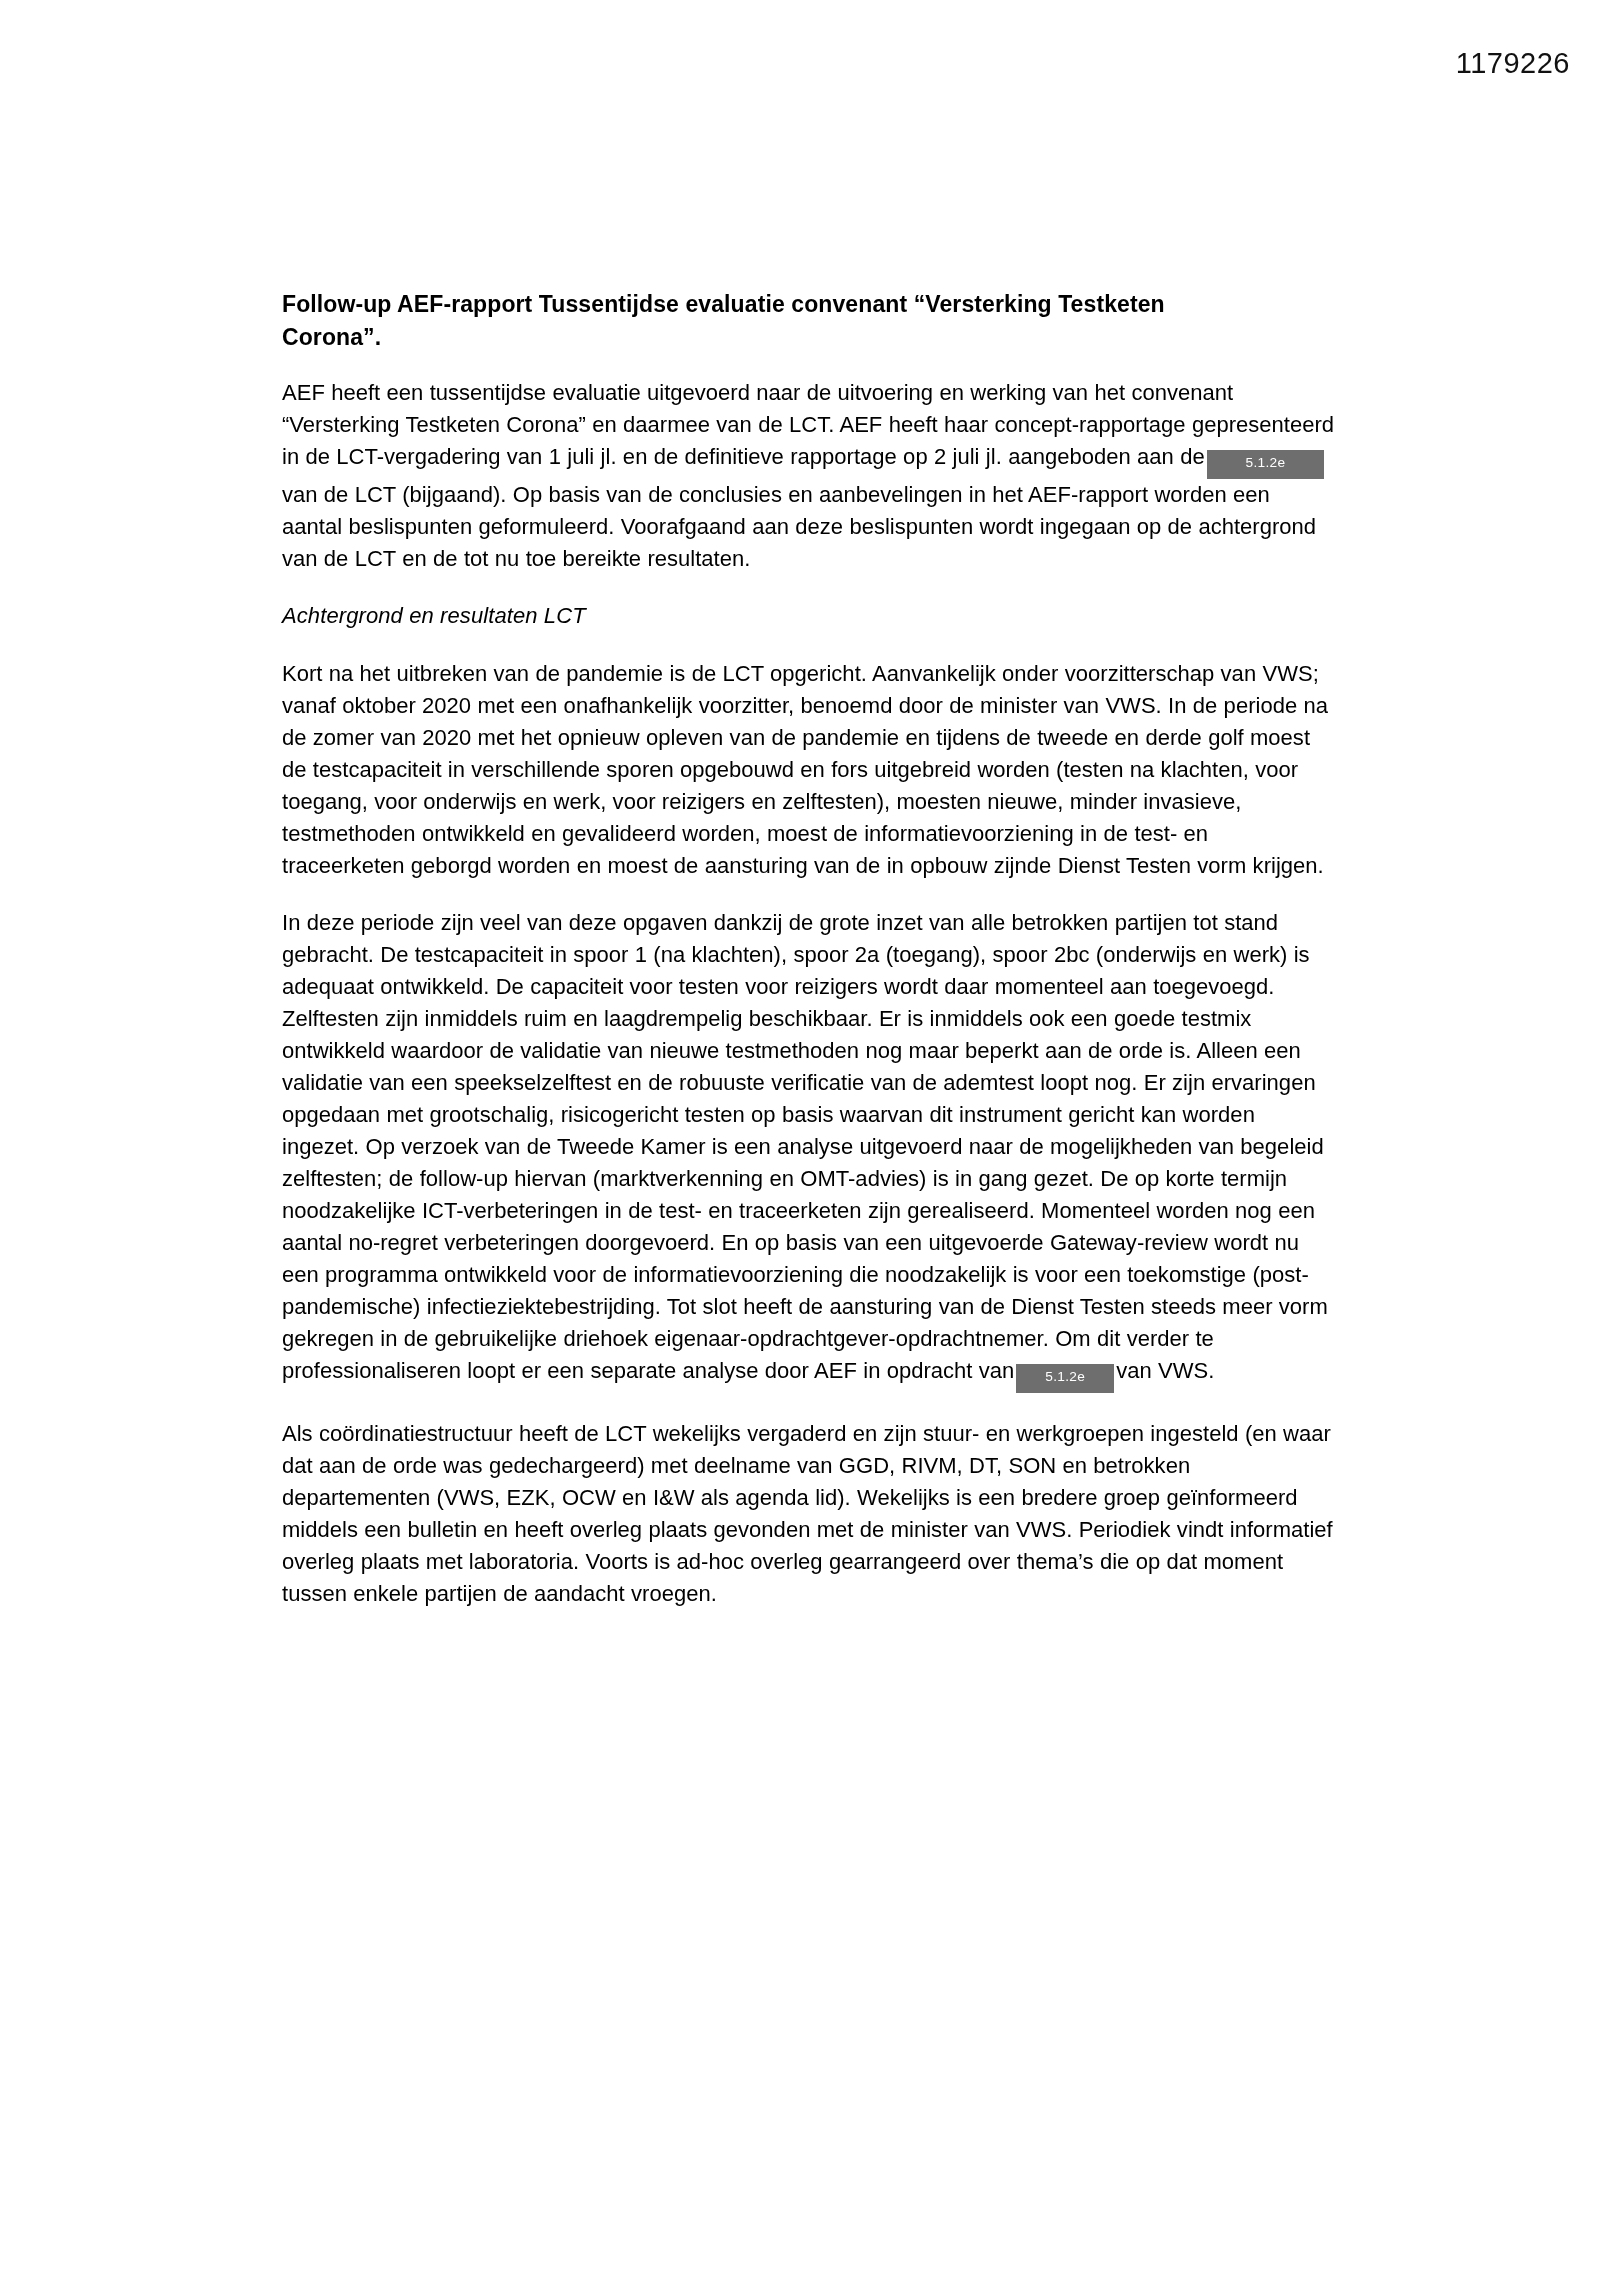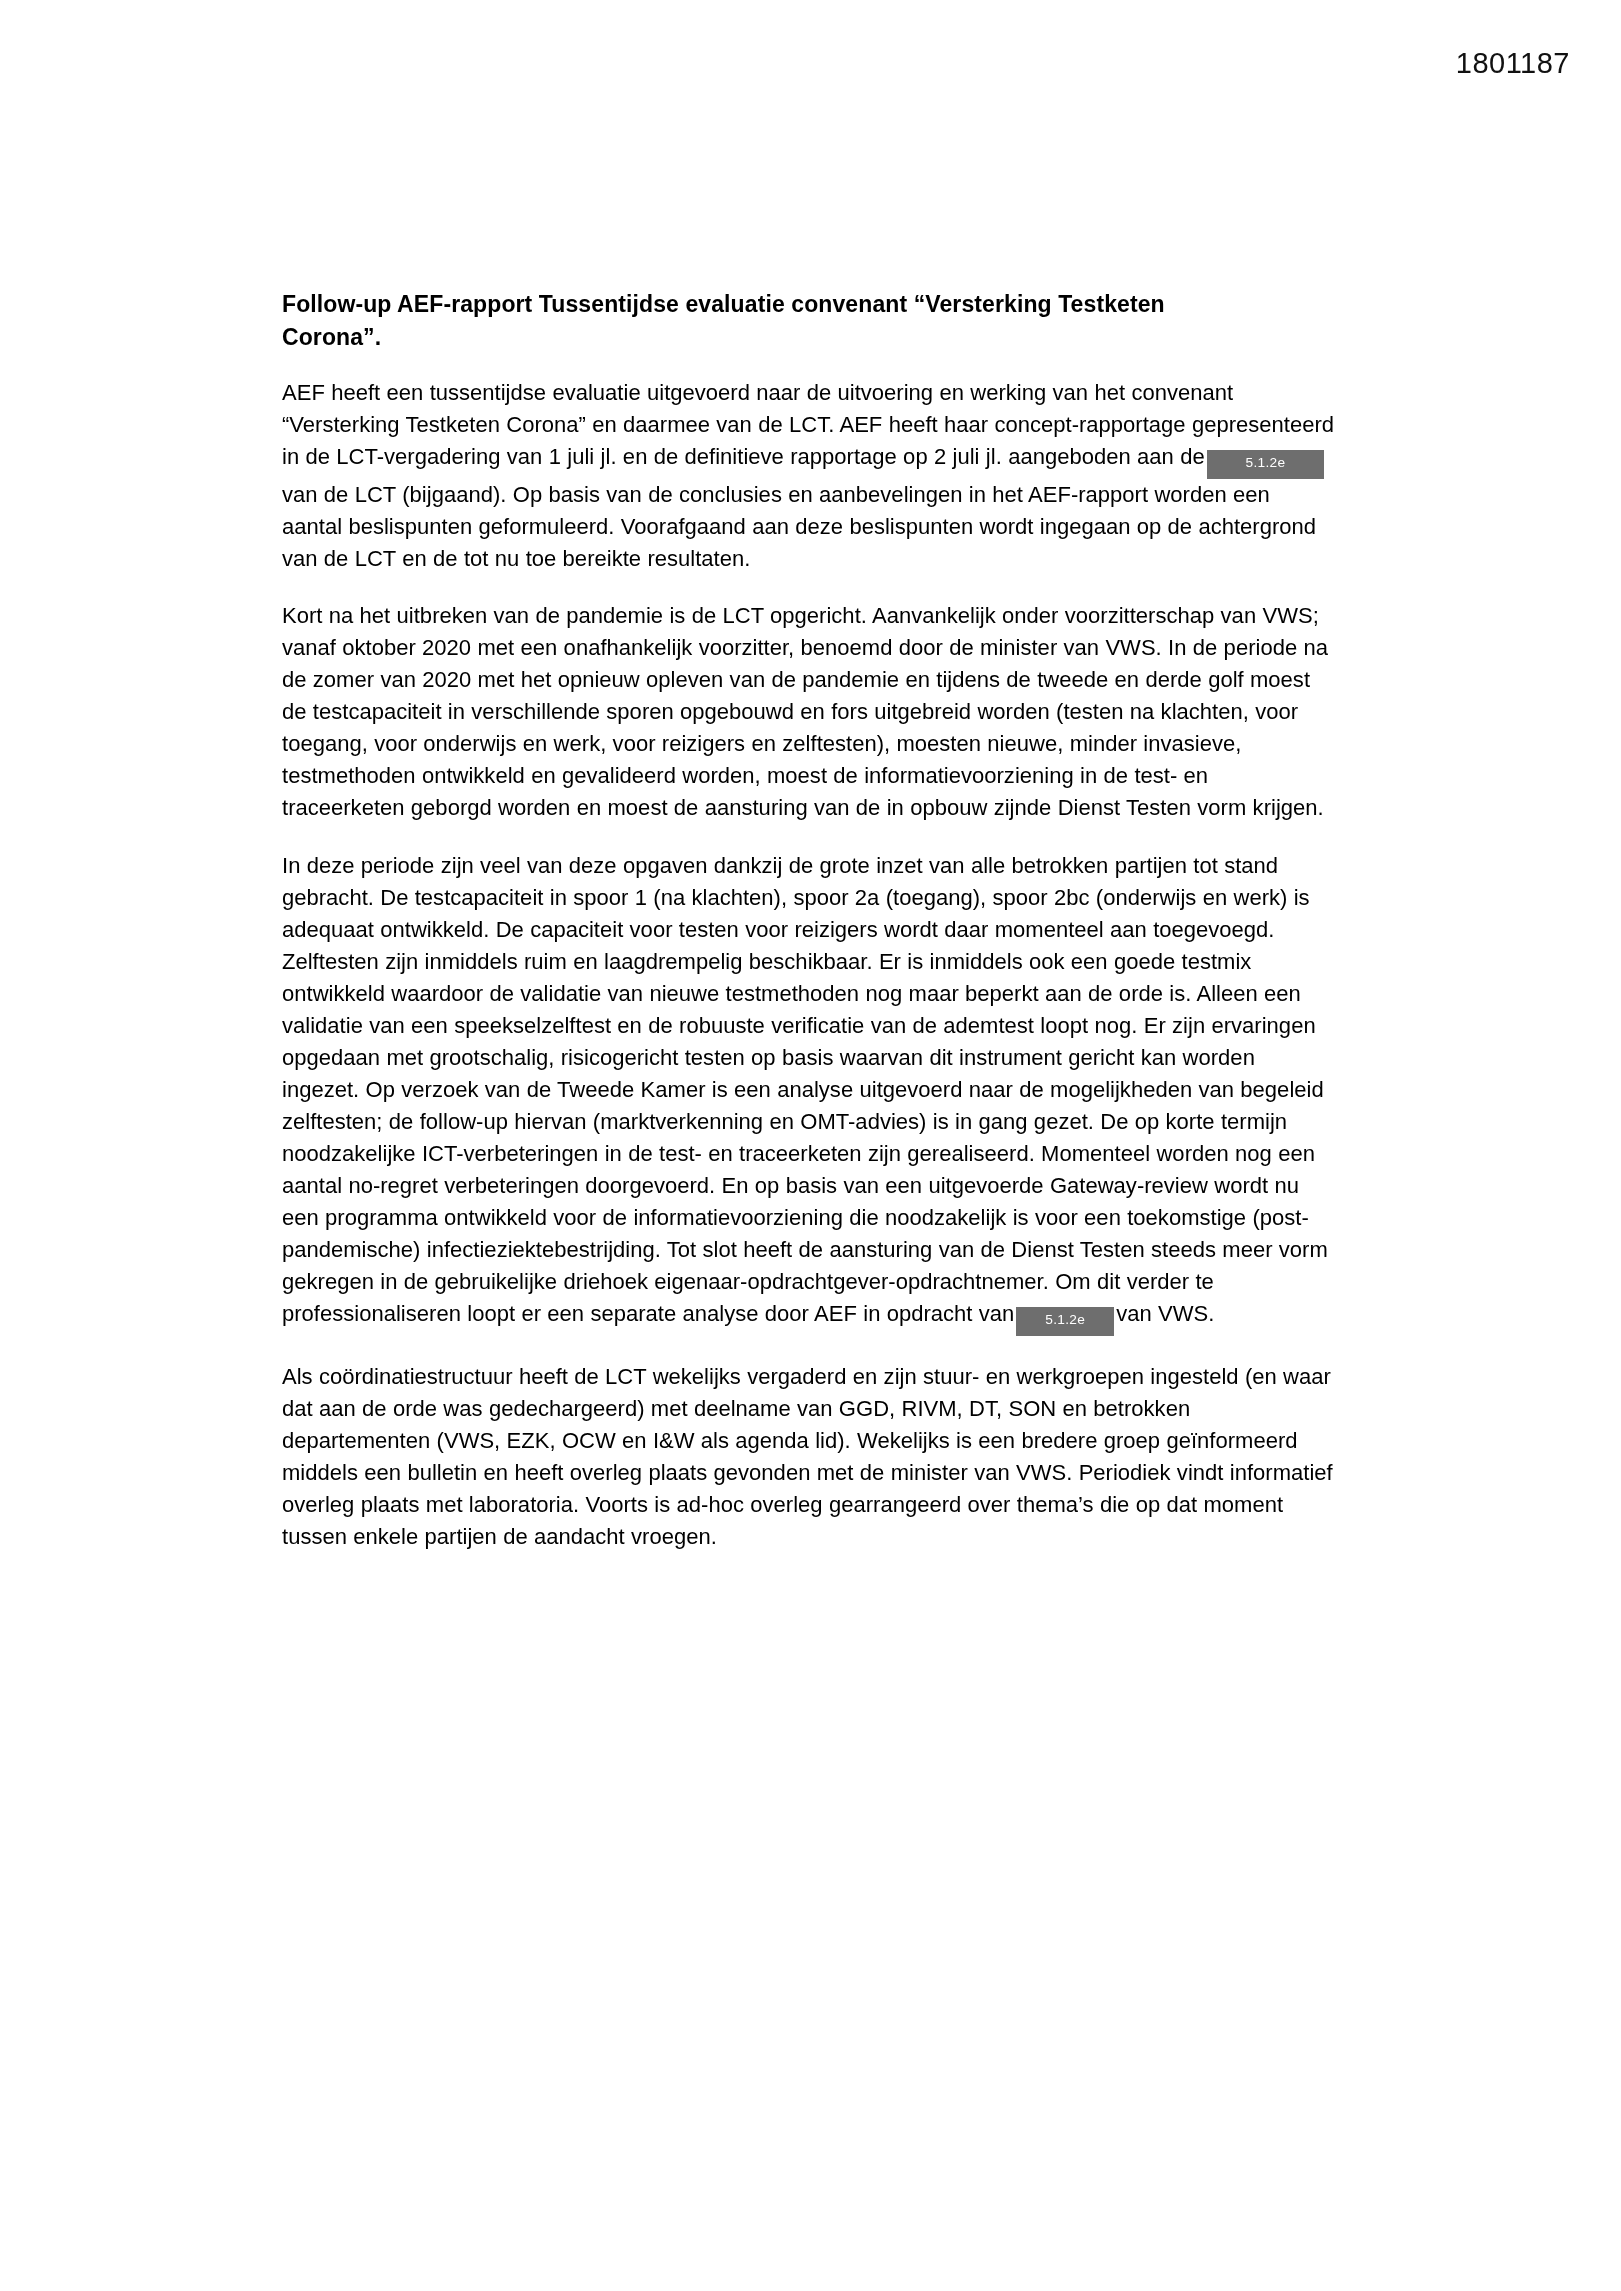--- a/index.html
+++ b/index.html
@@ -79,30 +79,31 @@
   }
   .redaction.wide {
     min-width: 86px;
   }
 </style>
 </head>
 <body>
 
 <div class="page">
 
-  <div class="doc-number">1801187</div>
+  <div class="doc-number">1179226</div>
 
   <div class="content">
 
     <h1 class="doc-title">Follow-up AEF-rapport Tussentijdse evaluatie convenant “Versterking Testketen Corona”.</h1>
 
     <p class="body-par">
       <span>AEF heeft een tussentijdse evaluatie uitgevoerd naar de uitvoering en werking van het convenant “Versterking Testketen Corona” en daarmee van de LCT. AEF heeft haar concept-rapportage gepresenteerd in de LCT-vergadering van 1 juli jl. en de definitieve rapportage op 2 juli jl. aangeboden aan de</span><span class="redaction">5.1.2e</span><span>van de LCT (bijgaand). Op basis van de conclusies en aanbevelingen in het AEF-rapport worden een aantal beslispunten geformuleerd. Voorafgaand aan deze beslispunten wordt ingegaan op de achtergrond van de LCT en de tot nu toe bereikte resultaten.</span>
     </p>
 
+    <div class="section-heading">Achtergrond en resultaten LCT</div>
 
     <p class="body-par">Kort na het uitbreken van de pandemie is de LCT opgericht. Aanvankelijk onder voorzitterschap van VWS; vanaf oktober 2020 met een onafhankelijk voorzitter, benoemd door de minister van VWS. In de periode na de zomer van 2020 met het opnieuw opleven van de pandemie en tijdens de tweede en derde golf moest de testcapaciteit in verschillende sporen opgebouwd en fors uitgebreid worden (testen na klachten, voor toegang, voor onderwijs en werk, voor reizigers en zelftesten), moesten nieuwe, minder invasieve, testmethoden ontwikkeld en gevalideerd worden, moest de informatievoorziening in de test- en traceerketen geborgd worden en moest de aansturing van de in opbouw zijnde Dienst Testen vorm krijgen.</p>
 
     <p class="body-par">
       <span>In deze periode zijn veel van deze opgaven dankzij de grote inzet van alle betrokken partijen tot stand gebracht. De testcapaciteit in spoor 1 (na klachten), spoor 2a (toegang), spoor 2bc (onderwijs en werk) is adequaat ontwikkeld. De capaciteit voor testen voor reizigers wordt daar momenteel aan toegevoegd. Zelftesten zijn inmiddels ruim en laagdrempelig beschikbaar. Er is inmiddels ook een goede testmix ontwikkeld waardoor de validatie van nieuwe testmethoden nog maar beperkt aan de orde is. Alleen een validatie van een speekselzelftest en de robuuste verificatie van de ademtest loopt nog. Er zijn ervaringen opgedaan met grootschalig, risicogericht testen op basis waarvan dit instrument gericht kan worden ingezet. Op verzoek van de Tweede Kamer is een analyse uitgevoerd naar de mogelijkheden van begeleid zelftesten; de follow-up hiervan (marktverkenning en OMT-advies) is in gang gezet. De op korte termijn noodzakelijke ICT-verbeteringen in de test- en traceerketen zijn gerealiseerd. Momenteel worden nog een aantal no-regret verbeteringen doorgevoerd. En op basis van een uitgevoerde Gateway-review wordt nu een programma ontwikkeld voor de informatievoorziening die noodzakelijk is voor een toekomstige (post-pandemische) infectieziektebestrijding. Tot slot heeft de aansturing van de Dienst Testen steeds meer vorm gekregen in de gebruikelijke driehoek eigenaar-opdrachtgever-opdrachtnemer. Om dit verder te professionaliseren loopt er een separate analyse door AEF in opdracht van</span><span class="redaction wide">5.1.2e</span><span>van VWS.</span>
     </p>
 
     <p class="body-par">Als coördinatiestructuur heeft de LCT wekelijks vergaderd en zijn stuur- en werkgroepen ingesteld (en waar dat aan de orde was gedechargeerd) met deelname van GGD, RIVM, DT, SON en betrokken departementen (VWS, EZK, OCW en I&amp;W als agenda lid). Wekelijks is een bredere groep geïnformeerd middels een bulletin en heeft overleg plaats gevonden met de minister van VWS. Periodiek vindt informatief overleg plaats met laboratoria. Voorts is ad-hoc overleg gearrangeerd over thema’s die op dat moment tussen enkele partijen de aandacht vroegen.</p>
 
 

